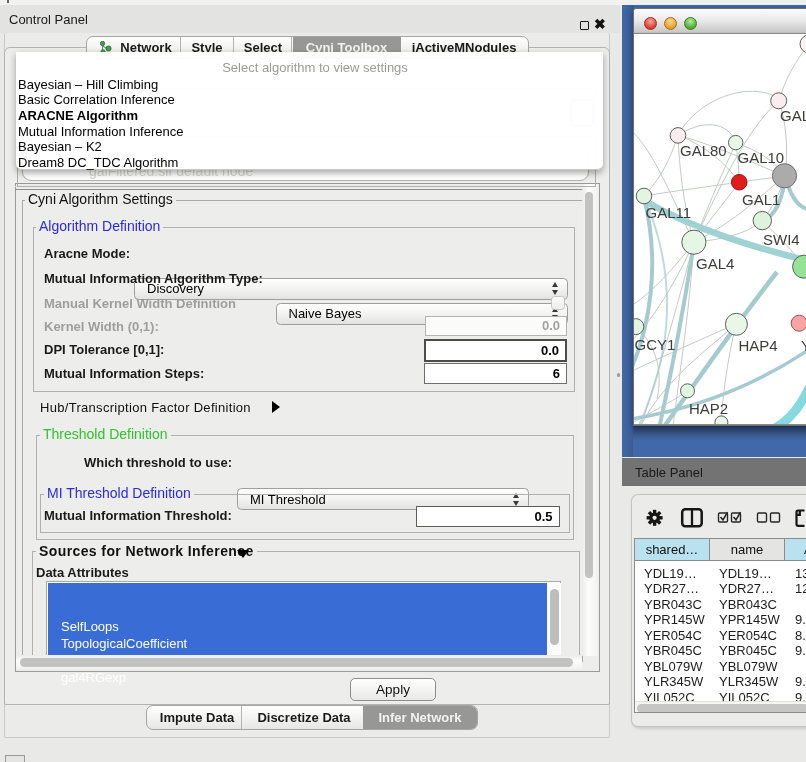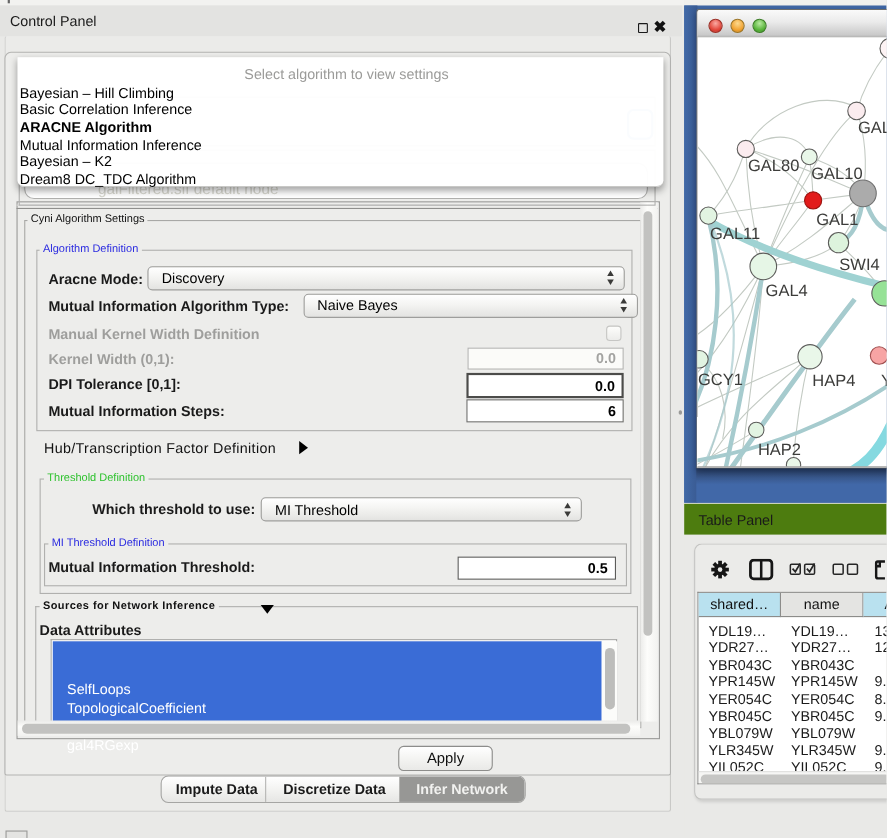--- a/index.html
+++ b/index.html
@@ -1,21 +1,21 @@
 <!DOCTYPE html>
 <html><head>
 <meta charset="utf-8">
 <style>
   html,body{margin:0;padding:0;}
   body{width:806px;height:762px;overflow:hidden;font-family:"Liberation Sans",sans-serif;background:#e9e9e7;}
   .abs{position:absolute;}
   #page{position:relative;width:806px;height:762px;overflow:hidden;}
-  .grplabel{position:absolute;background:#ededeb;padding:0 3px;font-size:10px;line-height:13px;}
+  .grplabel{position:absolute;background:#ededeb;padding:0 3px;font-size:14px;line-height:13px;}
   .blbl{font-size:13px;font-weight:bold;color:#1a1a1a;position:absolute;}
-  .combo{position:absolute;height:20px;border:1px solid #9e9e9c;border-radius:4.5px;background:linear-gradient(#ffffff,#f4f4f2 45%,#e3e3e1);}
+  .combo{position:absolute;height:20px;border:1px solid #9e9e9c;border-radius:4.5px;background:linear-gradient(#ffffff,#f4f4f2 45%,#e3e3e1);margin-top:36px;}
   .combo .ct{position:absolute;left:12px;top:2.5px;font-size:13px;color:#000;}
   .spin{position:absolute;right:8px;top:3.5px;width:7px;height:13px;}
   .spin:before{content:"";position:absolute;left:0;top:0;border-left:3.5px solid transparent;border-right:3.5px solid transparent;border-bottom:5px solid #3a3a38;}
   .spin:after{content:"";position:absolute;left:0;bottom:0;border-left:3.5px solid transparent;border-right:3.5px solid transparent;border-top:5px solid #3a3a38;}
   .fld{position:absolute;background:#fff;font-size:13px;font-weight:bold;color:#000;text-align:right;padding-right:6px;box-sizing:border-box;}
 </style>
 </head>
 <body>
 <div id="page">
 
@@ -44,21 +44,21 @@
     <div class="abs" style="left:32.5px;top:226.5px;width:540px;height:163px;border:1px solid #b0b0ae;"></div>
     <div class="grplabel" style="left:36px;top:220px;color:#2a2ae0;">Algorithm Definition</div>
 
     <div class="blbl" style="left:44px;top:246px;">Aracne Mode:</div>
     <div class="combo" style="left:134px;top:241.5px;width:432px;">
         <span class="ct">Discovery</span>
         <span class="spin"></span>
       </div>
 
     <div class="blbl" style="left:44px;top:271px;">Mutual Information Algorithm Type:</div>
-    <div class="combo" style="left:275.5px;top:266.5px;width:290px;padding-left:12px;">
+    <div class="combo" style="left:275.5px;top:266.5px;width:290px;">
         <span class="ct">Naive Bayes</span>
         <span class="spin"></span>
       </div>
 
     <div class="blbl" style="left:44px;top:296px;color:#9e9e9c;">Manual Kernel Width Definition</div>
     <div class="abs" style="left:551px;top:296px;width:12px;height:12px;border:1px solid #c6c6c4;border-radius:3.5px;background:linear-gradient(#fdfdfb,#ececea);"></div>
 
     <div class="blbl" style="left:44px;top:319px;color:#9e9e9c;">Kernel Width (0,1):</div>
     <div class="fld" style="left:425px;top:315.5px;width:142px;height:20px;border:1px solid #b4b4b2;background:#fbfbf9;color:#a3a3a1;line-height:18px;">0.0</div>
 
@@ -97,34 +97,51 @@
       <div class="abs" style="left:500px;top:1px;width:14px;height:75px;background:#fcfcfa;"></div>
       <div class="abs" style="left:502.5px;top:7px;width:9px;height:56px;border-radius:4.5px;background:#bdbdbb;"></div>
     </div>
 
     <div class="abs" style="left:582px;top:184px;width:16px;height:472px;background:linear-gradient(to right,#ebebe9,#fdfdfb 40%,#f2f2f0);"></div>
     <div class="abs" style="left:584.5px;top:192px;width:8px;height:386px;border-radius:4px;background:#c2c2c0;"></div>
 
     <div class="abs" style="left:16px;top:655px;width:566px;height:14px;background:linear-gradient(#ebebe9,#fdfdfb 40%,#f2f2f0);"></div>
     <div class="abs" style="left:20px;top:657.5px;width:553px;height:9px;border-radius:4.5px;background:#c2c2c0;"></div>
 
-    <div class="abs" style="left:350px;top:678px;width:86px;height:23px;border:1px solid #8d8d8b;border-radius:5px;background:linear-gradient(#ffffff,#f4f4f2 50%,#e9e9e7);box-sizing:border-box;margin-left:12px;">
+    <div class="abs" style="left:350px;top:678px;width:86px;height:23px;border:1px solid #8d8d8b;border-radius:5px;background:linear-gradient(#ffffff,#f4f4f2 50%,#e9e9e7);box-sizing:border-box;">
       <div style="text-align:center;font-size:13.5px;color:#111;margin-top:2.5px;">Apply</div>
     </div>
 
     <div class="abs" style="left:146px;top:705px;width:330px;height:23px;border:1px solid #a5a5a3;border-radius:7px;background:linear-gradient(#ffffff,#f2f2f0 55%,#e6e6e4);overflow:hidden;">
       <div class="abs" style="left:94px;top:0;width:1px;height:23px;background:#b5b5b3;"></div>
       <div class="abs" style="left:216px;top:0;width:114px;height:23px;background:#979795;"></div>
       <div class="abs" style="left:6px;top:4px;width:88px;text-align:center;font-size:13px;font-weight:bold;color:#1a1a1a;">Impute Data</div>
       <div class="abs" style="left:98px;top:4px;width:118px;text-align:center;font-size:13px;font-weight:bold;color:#1a1a1a;">Discretize Data</div>
       <div class="abs" style="left:216px;top:4px;width:114px;text-align:center;font-size:13px;font-weight:bold;color:#f2f2f0;">Infer Network</div>
     </div>
 
     <div class="abs" style="left:5px;top:755px;width:18px;height:14px;border:1.5px solid #9a9a98;background:#e4e4e2;"></div>
 
+    <div class="abs" style="left:86px;top:36px;width:441px;height:21px;border:1px solid #a5a5a3;border-radius:7px;background:linear-gradient(#ffffff,#f2f2f0 55%,#e6e6e4);overflow:hidden;">
+      <div class="abs" style="left:92.5px;top:0;width:1px;height:21px;background:#b5b5b3;"></div>
+      <div class="abs" style="left:146px;top:0;width:1px;height:21px;background:#b5b5b3;"></div>
+      <div class="abs" style="left:204px;top:0;width:1px;height:21px;background:#b5b5b3;"></div>
+      <div class="abs" style="left:205.5px;top:0;width:108px;height:21px;background:#979795;"></div>
+      <svg class="abs" style="left:13px;top:3.5px;" width="12" height="14" viewBox="0 0 12 14">
+        <path d="M2.5 3 L2.5 11 M2.5 5 L7 7.5" stroke="#7a8a9a" stroke-width="1.2" fill="none"></path>
+        <circle cx="2.5" cy="2.5" r="2.2" fill="#3fa24a" stroke="#1f7030" stroke-width="0.8"></circle>
+        <circle cx="8.5" cy="7.5" r="2.6" fill="#3fa24a" stroke="#1f7030" stroke-width="0.8"></circle>
+        <circle cx="3" cy="11" r="2.2" fill="#3fa24a" stroke="#1f7030" stroke-width="0.8"></circle>
+      </svg>
+      <div class="abs" style="left:28px;top:3px;width:62px;text-align:center;font-size:13px;font-weight:bold;color:#1a1a1a;">Network</div>
+      <div class="abs" style="left:96px;top:3px;width:48px;text-align:center;font-size:13px;font-weight:bold;color:#1a1a1a;">Style</div>
+      <div class="abs" style="left:150px;top:3px;width:52px;text-align:center;font-size:13px;font-weight:bold;color:#1a1a1a;">Select</div>
+      <div class="abs" style="left:206px;top:3px;width:107px;text-align:center;font-size:13px;font-weight:bold;color:#f2f2f0;">Cyni Toolbox</div>
+      <div class="abs" style="left:318px;top:3px;width:118px;text-align:center;font-size:13px;font-weight:bold;color:#1a1a1a;">jActiveMNodules</div>
+    </div>
 
     <div class="abs" style="left:17px;top:88px;width:577px;height:43px;border:1px solid #b0b0ae;"></div>
     <div class="abs" style="left:570px;top:99px;width:20px;height:24px;border:2.5px solid #5a94d2;border-radius:6px;background:#fff;"></div>
     <div class="abs" style="left:17px;top:136px;width:577px;height:49px;border:1px solid #b0b0ae;"></div>
     <div class="abs" style="left:22px;top:148px;width:565px;height:31px;border:1px solid #b0b0ae;border-radius:9px;background:#fff;">
       <div class="abs" style="left:66px;top:14px;font-size:14px;color:#d8d8d0;">galFiltered.sif default node</div>
     </div>
 
     <div class="abs" style="left:16px;top:52px;width:587px;height:117px;background:rgba(255,255,255,0.97);border-radius:0 0 6px 6px;box-shadow:0 3px 7px rgba(0,0,0,0.35);border-bottom:1px solid #c8c8c6;">
       <div class="abs" style="left:17px;top:8px;width:564px;text-align:center;font-size:13px;color:#9b9b99;">Select algorithm to view settings</div>
@@ -225,21 +242,21 @@
           <text x="61" y="235">GAL4</text>
           <text x="-0.5" y="316">GCY1</text>
           <text x="166" y="317">YL</text>
           <text x="103.5" y="316.5">HAP4</text>
           <text x="54" y="380">HAP2</text>
         </g>
       </svg>
       <div class="abs" style="left:0;top:414.5px;width:180px;height:1px;background:#8a8a88;"></div>
     </div>
 
-    <div class="abs" style="left:0;top:458px;width:184px;height:28px;background:#4d7c0f;">
+    <div class="abs" style="left:0;top:458px;width:184px;height:28px;background:#737373;">
       <div class="abs" style="left:13px;top:7px;font-size:13px;color:#1a1a1a;">Table Panel</div>
     </div>
 
     <div class="abs" style="left:9px;top:494px;width:180px;height:231px;border:1px solid #c2c2c0;border-right:none;border-radius:7px 0 0 7px;background:#ebebe9;box-shadow:1px 2px 3px rgba(0,0,0,0.12);"></div>
 
     <svg class="abs" style="left:24px;top:508px;" width="164" height="21" viewBox="0 0 164 21">
       <g fill="#161616">
         <g transform="translate(8.6,9.8)">
           <circle r="5.4"></circle>
           <g>

